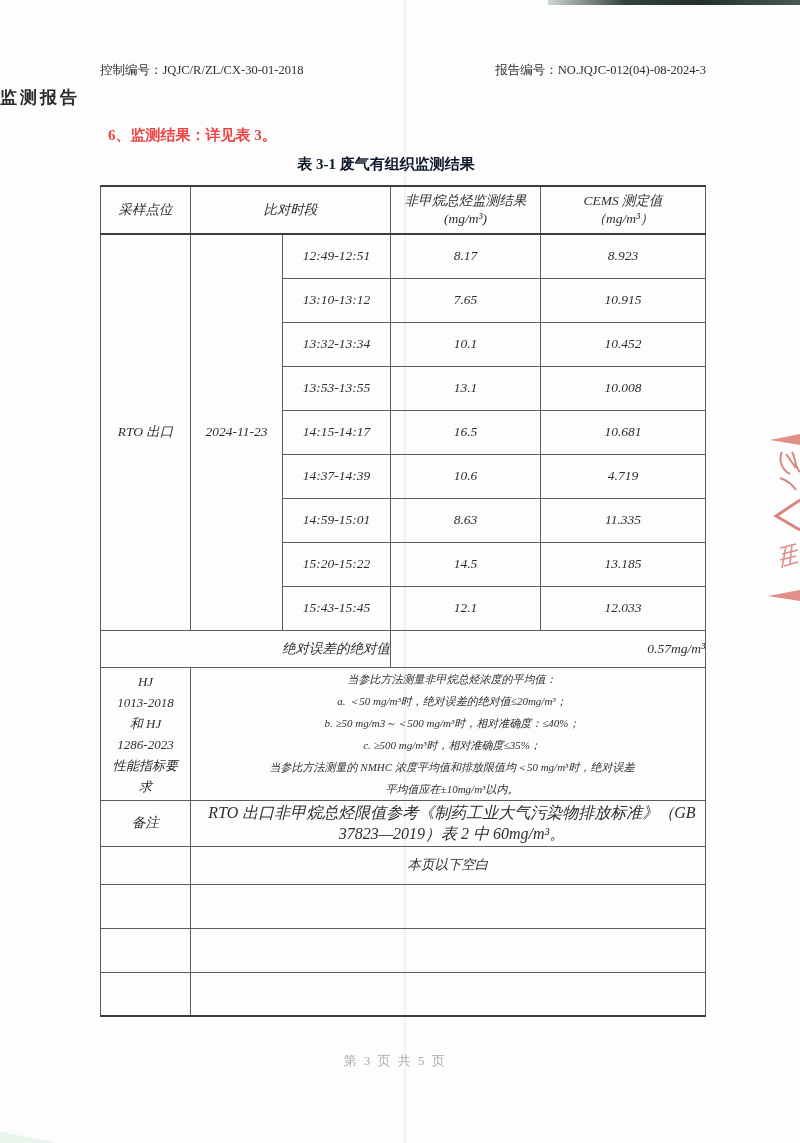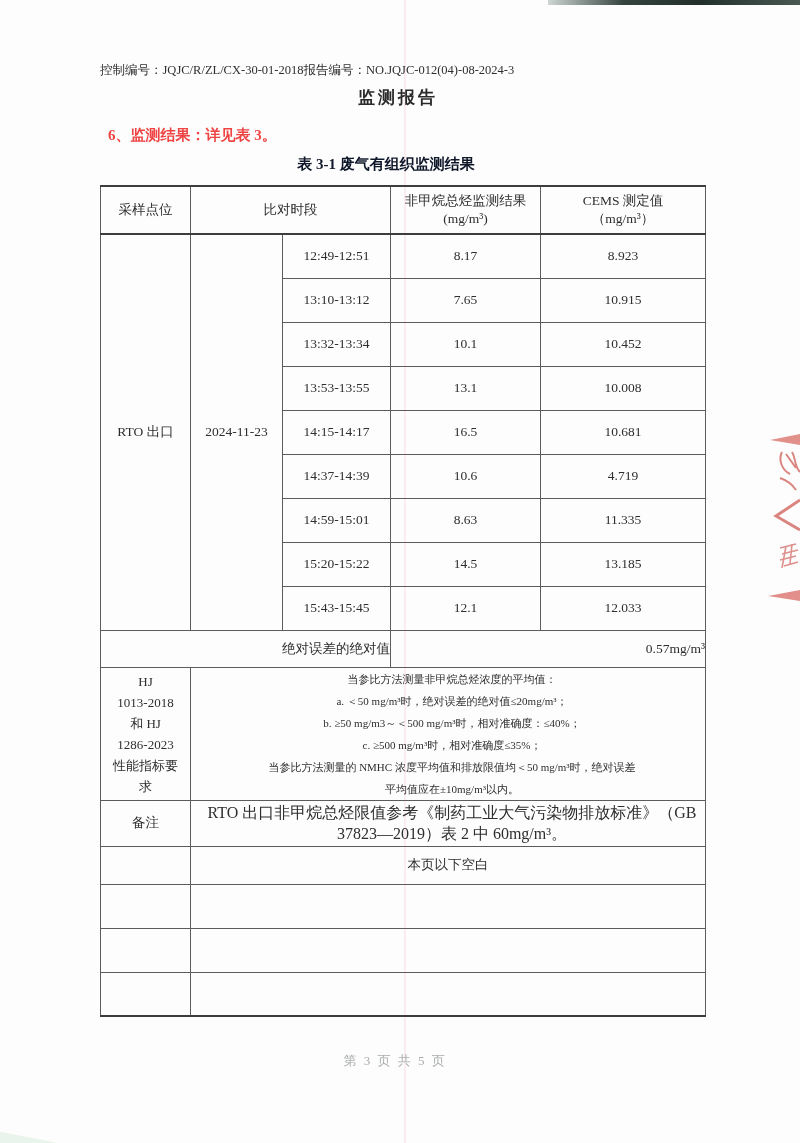--- a/index.html
+++ b/index.html
@@ -13,33 +13,33 @@
   
   .scan-line-pink { position:absolute; left:404px; top:0; width:2px; height:100%;
     background:rgba(235,165,178,0.18); }
   .scan-band-topright { position:absolute; left:548px; top:0; width:252px; height:5px;
     background:linear-gradient(to right, rgba(120,140,132,0.35), #36443f 30%, #222f2b 60%, #4a5a52 100%); }
   .scan-corner-green { position:absolute; left:0; bottom:0; width:58px; height:15px;
     background:#d9ecdf; opacity:0.55; clip-path:polygon(0 100%, 0 25%, 100% 100%); }
   .stamp-fragments { position:absolute; right:0; top:428px; width:48px; height:185px; }
   
   .doc-header { position:absolute; top:62px; left:100px; right:94px;
-    display:flex; justify-content:flex-start; font-size:12.5px; color:#2e2e2e; }
-  .doc-title { position:absolute; top:86px; left:0; width:796px; text-align:center;
+    display:flex; justify-content:space-between; font-size:12.5px; color:#2e2e2e; }
+  .doc-title { position:absolute; top:86px; left:0; width:796px; text-align:left;
     font-size:17px; font-weight:bold; letter-spacing:3px; color:#2a2a2a; }
   .section-heading { position:absolute; top:126px; left:108px;
     font-size:15px; font-weight:bold; color:#ef4444; }
   .table-title { position:absolute; top:155px; left:0; width:772px; text-align:center;
     font-size:15px; font-weight:bold; color:#0f172a; }
   
   table.results { position:absolute; top:185px; left:100px; width:605px;
     border-collapse:collapse; table-layout:fixed; }
   table.results td { border:1px solid #5c5c5c; text-align:center; vertical-align:middle;
     font-size:13.5px; color:#2e2e2e; padding:0; overflow:hidden; }
-  table.results { border-top:2.5px solid #3d3d3d; border-bottom:2.5px solid #3d3d3d; }
+  table.results { border-top:2.5px solid #3d3d3d; border-bottom:2.5px solid #3d3d3d;font-style:italic; }
   tr.hdr td { border-bottom:2px solid #3d3d3d; height:48px; }
   tr.data-row td { height:44px; }
   tr.abs-row td { height:37px;text-align:right; }
   tr.perf-row td { height:132px; border-top:1.5px solid #474747; }
   tr.remark-row td { height:46px; }
   tr.blank-row td { height:38px; }
   tr.empty-row td { height:44px; }
   .hdr-two-line div { line-height:18px; }
   .perf-label div { line-height:21px; font-size:13px; }
   .perf-content { text-align:left; }

